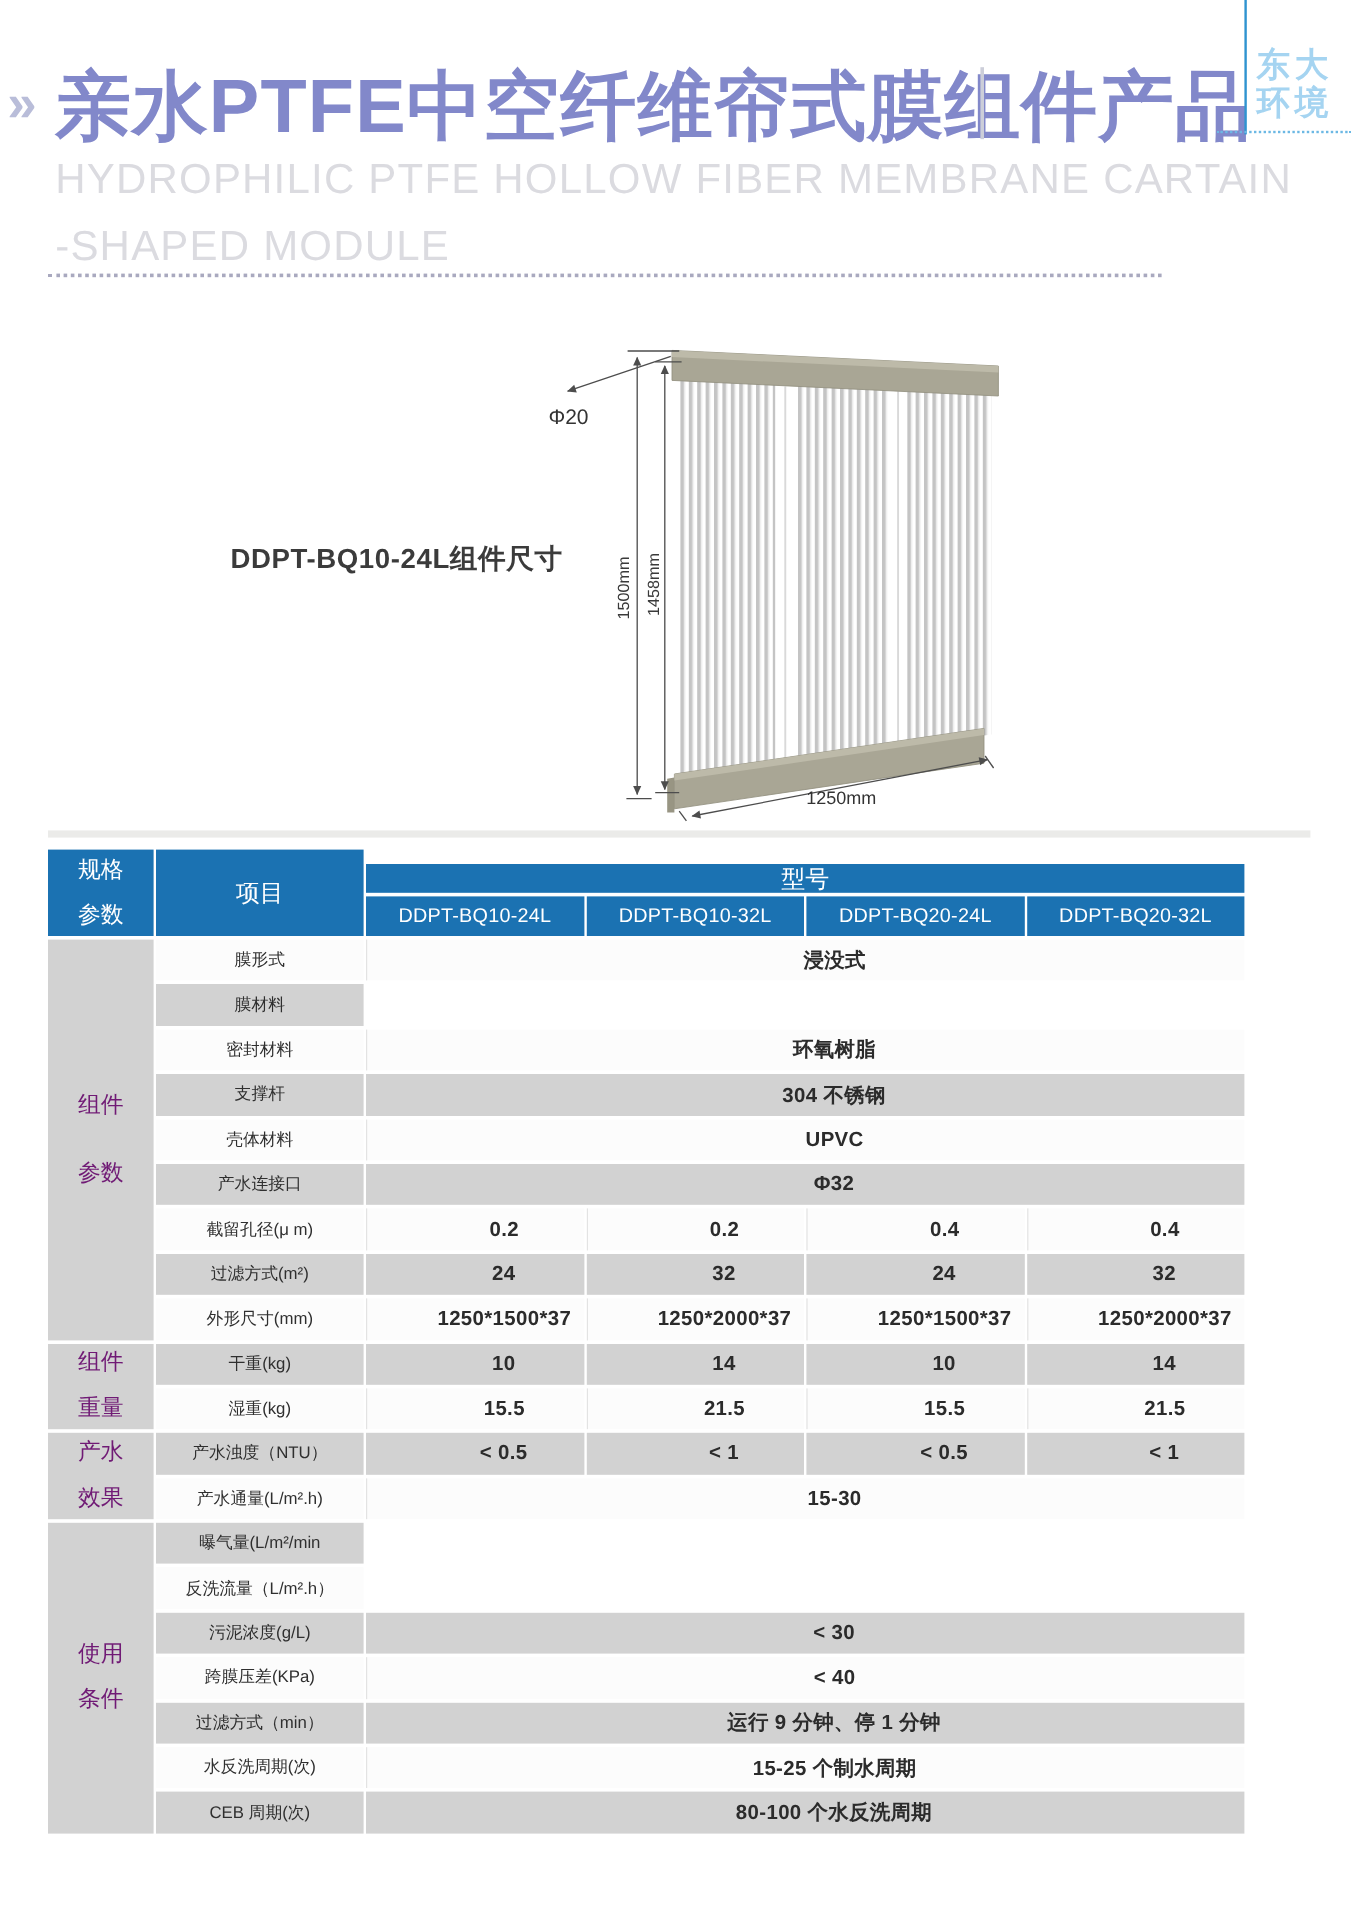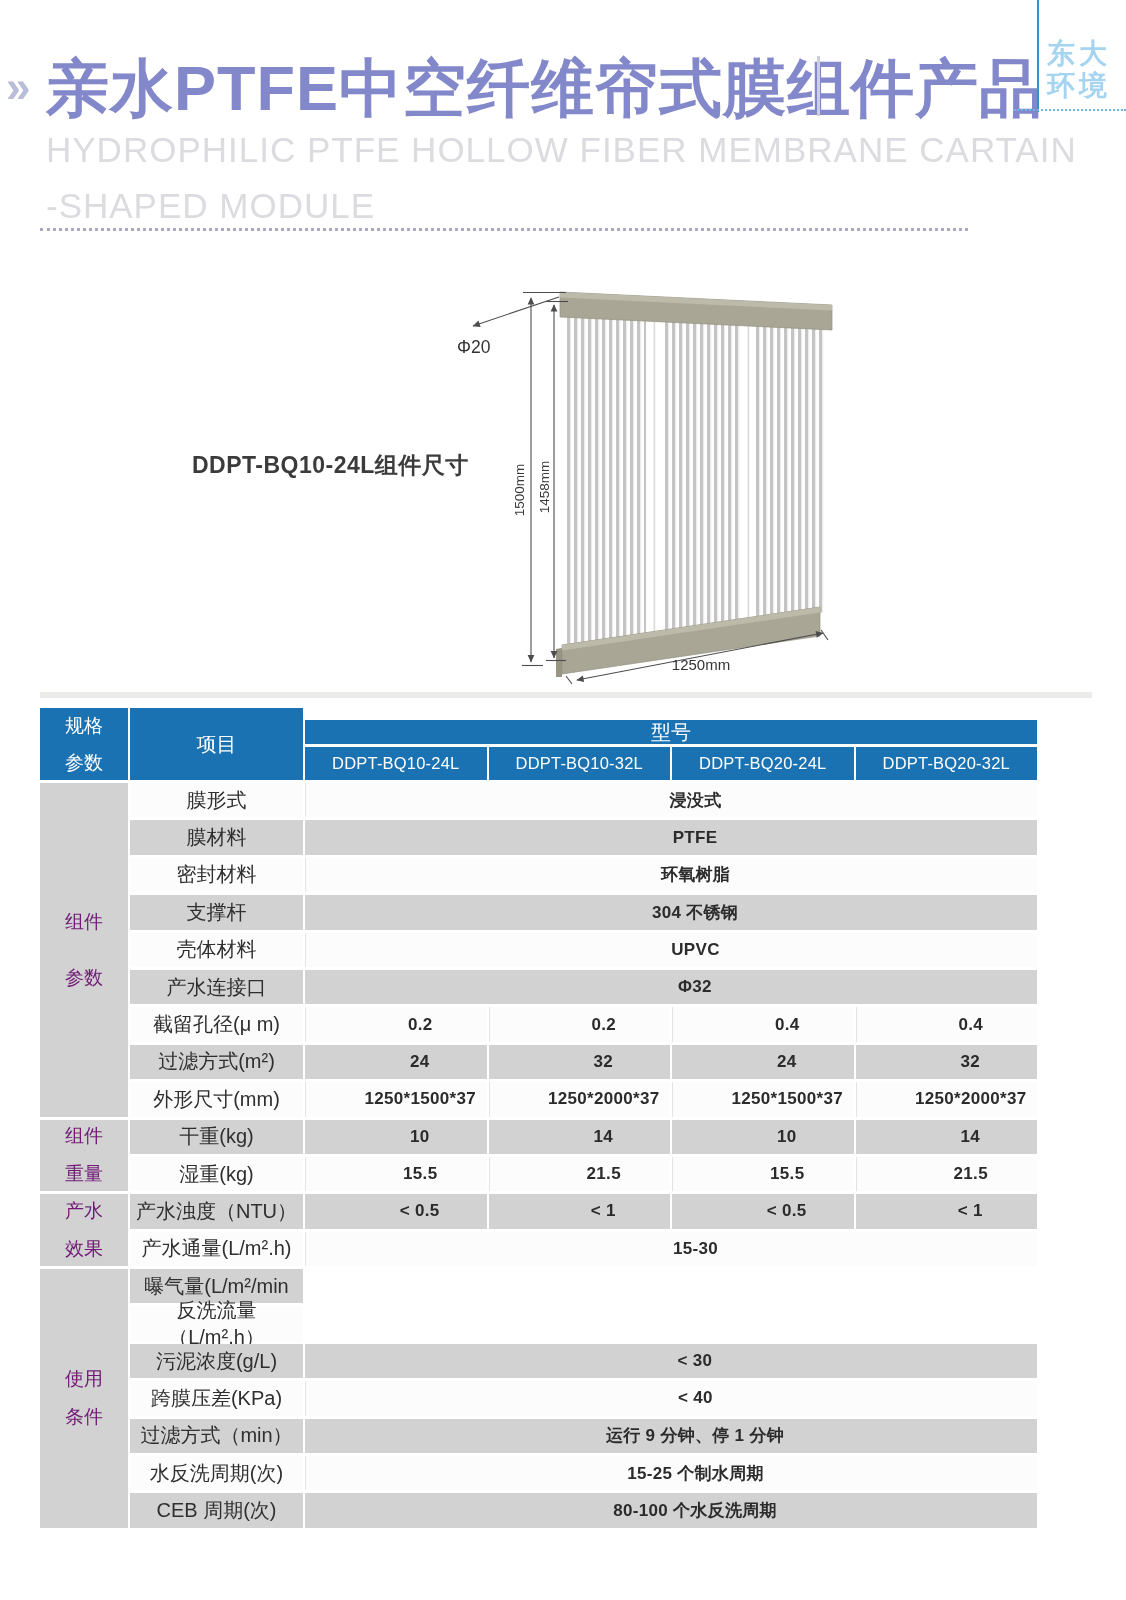--- a/index.html
+++ b/index.html
@@ -38,21 +38,21 @@
   .cell{display:flex;align-items:center;justify-content:center;text-align:center;}
   .c-blue{background:#1b72b2;color:#ffffff;}
   .g{background:#d2d2d2;}
   .w{background:#fcfcfc;}
   .hd-corner{font-size:19px;line-height:37px;white-space:pre-line;font-weight:500;}
   .hd-item{font-size:20px;font-weight:500;}
   .hd-model{font-size:20px;font-weight:500;margin-top:12px;}
   .hd-model-name{font-size:16.5px;font-weight:500;letter-spacing:0.2px;}
   .sec{font-size:19px;font-weight:500;color:#701a75;white-space:pre-line;line-height:38px;}
   .sec-tall{line-height:56px;}
-  .item{font-size:20px;font-weight:500;}
+  .item{font-size:14px;font-weight:500;}
   .val{font-size:17px;font-weight:600;color:#2b2b2b;letter-spacing:0.3px;padding-left:48px;}
   .bl{border-left:1px solid #e3e3e3;}
 </style>
 </head>
 <body>
 
 <div class="abs chevron">»</div>
 <div class="abs title-cn">亲水PTFE中空纤维帘式膜组件产品</div>
 <div class="abs title-sep"></div>
 <div class="abs subtitle">HYDROPHILIC PTFE HOLLOW FIBER MEMBRANE CARTAIN
@@ -138,21 +138,20 @@
 重量</div>
   <div class="cell g sec" style="grid-area:14/1/16/2">产水
 效果</div>
   <div class="cell g sec" style="grid-area:16/1/23/2">使用
 条件</div>
 
   <div class="cell w item" style="grid-area:3/2/4/3">膜形式</div>
   <div class="cell w val bl" style="grid-area:3/3/4/7">浸没式</div>
 
   <div class="cell g item" style="grid-area:4/2/5/3">膜材料</div>
-  <div class="cell g val" style="grid-area:4/3/5/7">PTFE</div>
 
   <div class="cell w item" style="grid-area:5/2/6/3">密封材料</div>
   <div class="cell w val bl" style="grid-area:5/3/6/7">环氧树脂</div>
 
   <div class="cell g item" style="grid-area:6/2/7/3">支撑杆</div>
   <div class="cell g val" style="grid-area:6/3/7/7">304 不锈钢</div>
 
   <div class="cell w item" style="grid-area:7/2/8/3">壳体材料</div>
   <div class="cell w val bl" style="grid-area:7/3/8/7">UPVC</div>
 

